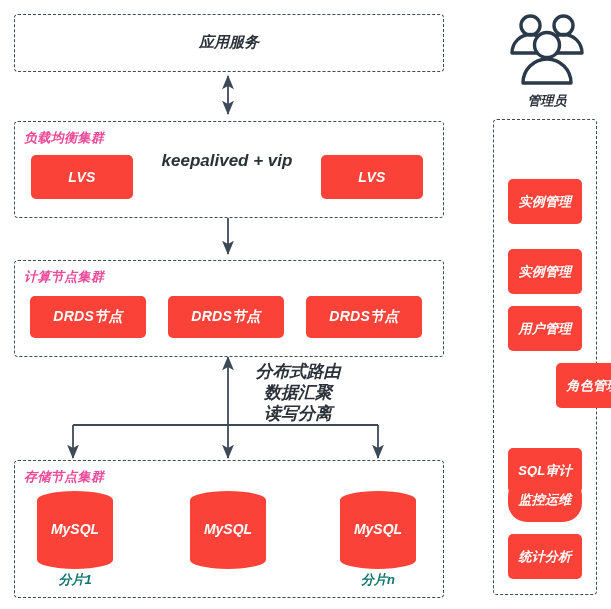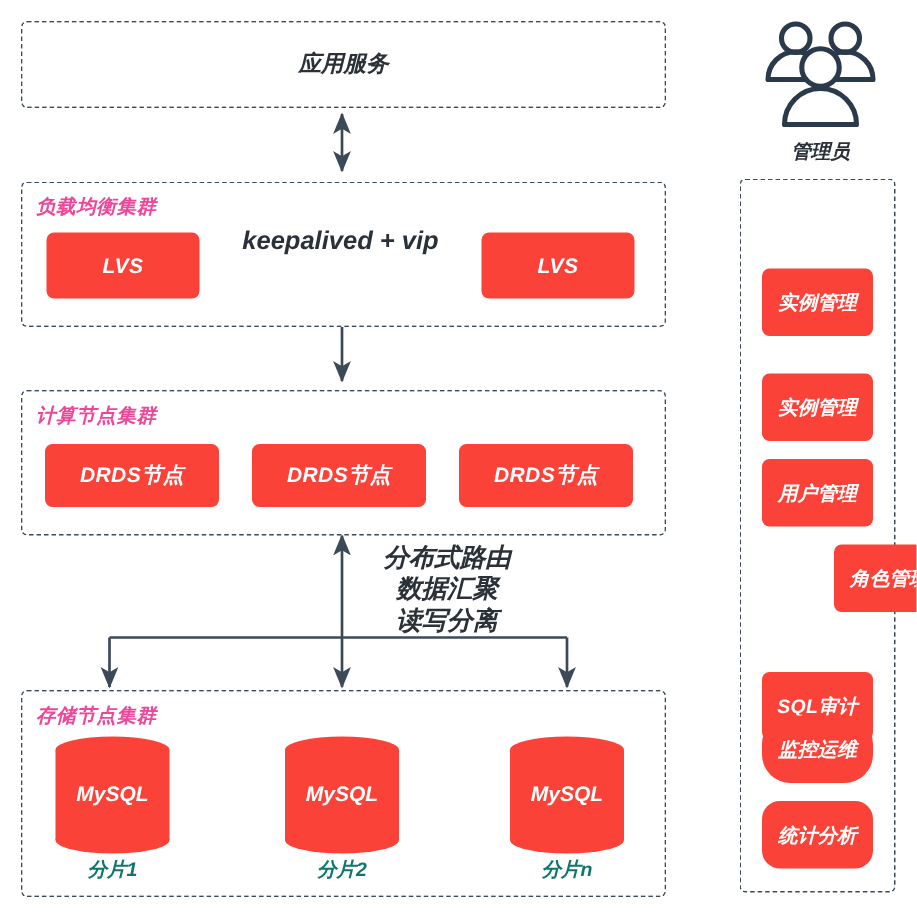--- a/index.html
+++ b/index.html
@@ -226,21 +226,20 @@
     <div class="cyl-text">MySQL</div>
   </div>
   <div class="shard-label" style="left:20px; top:571px;">分片1</div>
 
   <div class="cylinder" style="left:190px; top:491px;">
     <div class="cyl-bottom"></div>
     <div class="cyl-body"></div>
     <div class="cyl-top"></div>
     <div class="cyl-text">MySQL</div>
   </div>
-  <div class="shard-label" style="left:173px; top:571px;">分片2</div>
 
   <div class="cylinder" style="left:340px; top:491px;">
     <div class="cyl-bottom"></div>
     <div class="cyl-body"></div>
     <div class="cyl-top"></div>
     <div class="cyl-text">MySQL</div>
   </div>
   <div class="shard-label" style="left:323px; top:571px;">分片n</div>
 
   <svg class="admin-icon" viewBox="0 0 80 80" xmlns="http://www.w3.org/2000/svg">
@@ -259,15 +258,15 @@
   <div class="admin-caption">管理员</div>
 
   <div id="sidebar-box"></div>
 
   <div class="side-btn" style="top:135px;margin-top:44px;">实例管理</div>
   <div class="side-btn" style="top:249px;">实例管理</div>
   <div class="side-btn" style="top:306px;">用户管理</div>
   <div class="side-btn" style="top:363px;margin-left:48px;">角色管理</div>
   <div class="side-btn" style="top:420px;margin-top:28px;">SQL审计</div>
   <div class="side-btn" style="top:477px;border-radius:19px;">监控运维</div>
-  <div class="side-btn" style="top:534px;border-radius:12px;">统计分析</div>
+  <div class="side-btn" style="top:534px;">统计分析</div>
 
 </div>
 
 </body></html>

